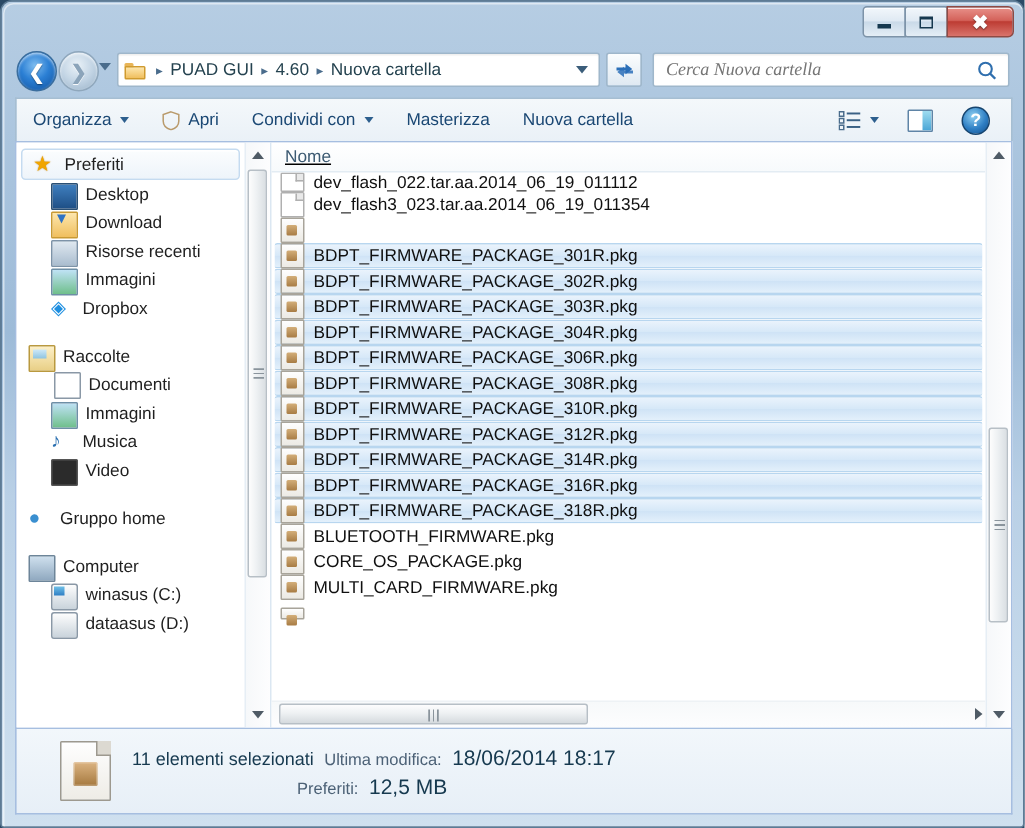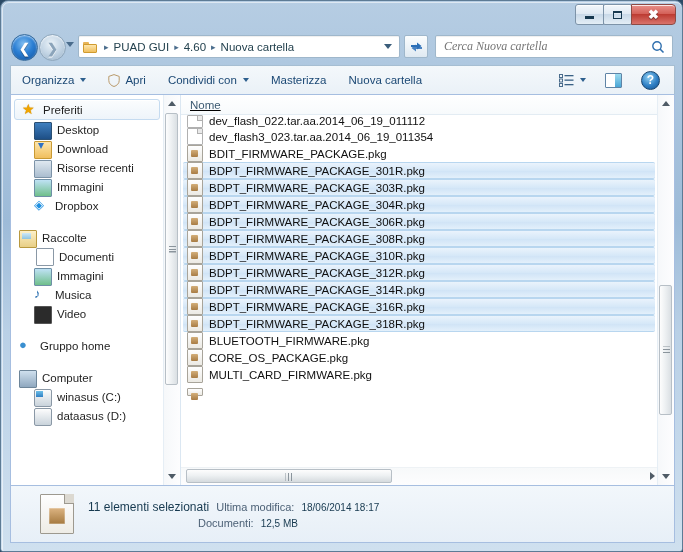--- a/index.html
+++ b/index.html
@@ -217,21 +217,21 @@
   #details-icon{width:32px;height:38px;margin-left:29px;margin-right:14px;position:relative;flex:0 0 auto;
     background:linear-gradient(to bottom,#fefefe,#eeece6);border:1px solid #9d998f;border-radius:1px;}
   #details-icon:before{content:"";position:absolute;right:-1px;top:-1px;width:9px;height:9px;
     background:#dcd9d1;border-left:1px solid #9d998f;border-bottom:1px solid #9d998f;}
   #details-icon:after{content:"";position:absolute;left:8px;top:13px;width:16px;height:16px;
     background:linear-gradient(to bottom,#dcb482,#a5793f);border-radius:1px;
     box-shadow:inset 0 0 0 1px rgba(255,255,255,.25);}
   #details-text{display:flex;flex-direction:column;gap:3px;justify-content:center;}
   .drow{display:flex;align-items:baseline;gap:7px;}
   .dkey{font-size:11px;color:#4c6176;}
-  .dval{font-size:10px;color:#16394f;}
+  .dval{font-size:14px;color:#16394f;}
   .dmain{font-size:12px;color:#16394f;}
   .drow.second{padding-left:110px;}
 </style>
 </head>
 <body>
 
 <div id="window">
   <div id="glass-edge"></div>
 
   <div id="titlebar">
@@ -419,35 +419,38 @@
         <i class="tri-dn"></i>
       </div>
     </div>
 
     <div id="listpane">
       <div id="colheader">
         <span class="lbl">Nome</span>
       </div>
 
       <div id="filelist">
-        <div class="frow" style="height:13px;align-items:flex-start;">
+        <div class="frow" style="height:13px;align-items:center;">
           <span class="fic plain" style="height:11px;"></span>
           <span>dev_flash_022.tar.aa.2014_06_19_011112</span>
         </div>
         <div class="frow">
           <span class="fic plain"></span>
           <span>dev_flash3_023.tar.aa.2014_06_19_011354</span>
         </div>
         <div class="frow">
           <span class="fic pkg"></span>
-          <span>BDIT_FIRMWARE_PACKAGE.pkg</span>
         </div>
         <div class="frow sel">
           <span class="fic pkg"></span>
           <span>BDPT_FIRMWARE_PACKAGE_301R.pkg</span>
+        </div>
+        <div class="frow sel">
+          <span class="fic pkg"></span>
+          <span>BDPT_FIRMWARE_PACKAGE_302R.pkg</span>
         </div>
         <div class="frow sel">
           <span class="fic pkg"></span>
           <span>BDPT_FIRMWARE_PACKAGE_303R.pkg</span>
         </div>
         <div class="frow sel">
           <span class="fic pkg"></span>
           <span>BDPT_FIRMWARE_PACKAGE_304R.pkg</span>
         </div>
         <div class="frow sel">
@@ -520,19 +523,19 @@
 
   <div id="details">
     <div id="details-icon"></div>
     <div id="details-text">
       <div class="drow">
         <span class="dmain">11 elementi selezionati</span>
         <span class="dkey">Ultima modifica:</span>
         <span class="dval">18/06/2014 18:17</span>
       </div>
       <div class="drow second">
-        <span class="dkey">Documenti:</span>
+        <span class="dkey">Preferiti:</span>
         <span class="dval">12,5 MB</span>
       </div>
     </div>
   </div>
 
 </div>
 
 </body></html>

